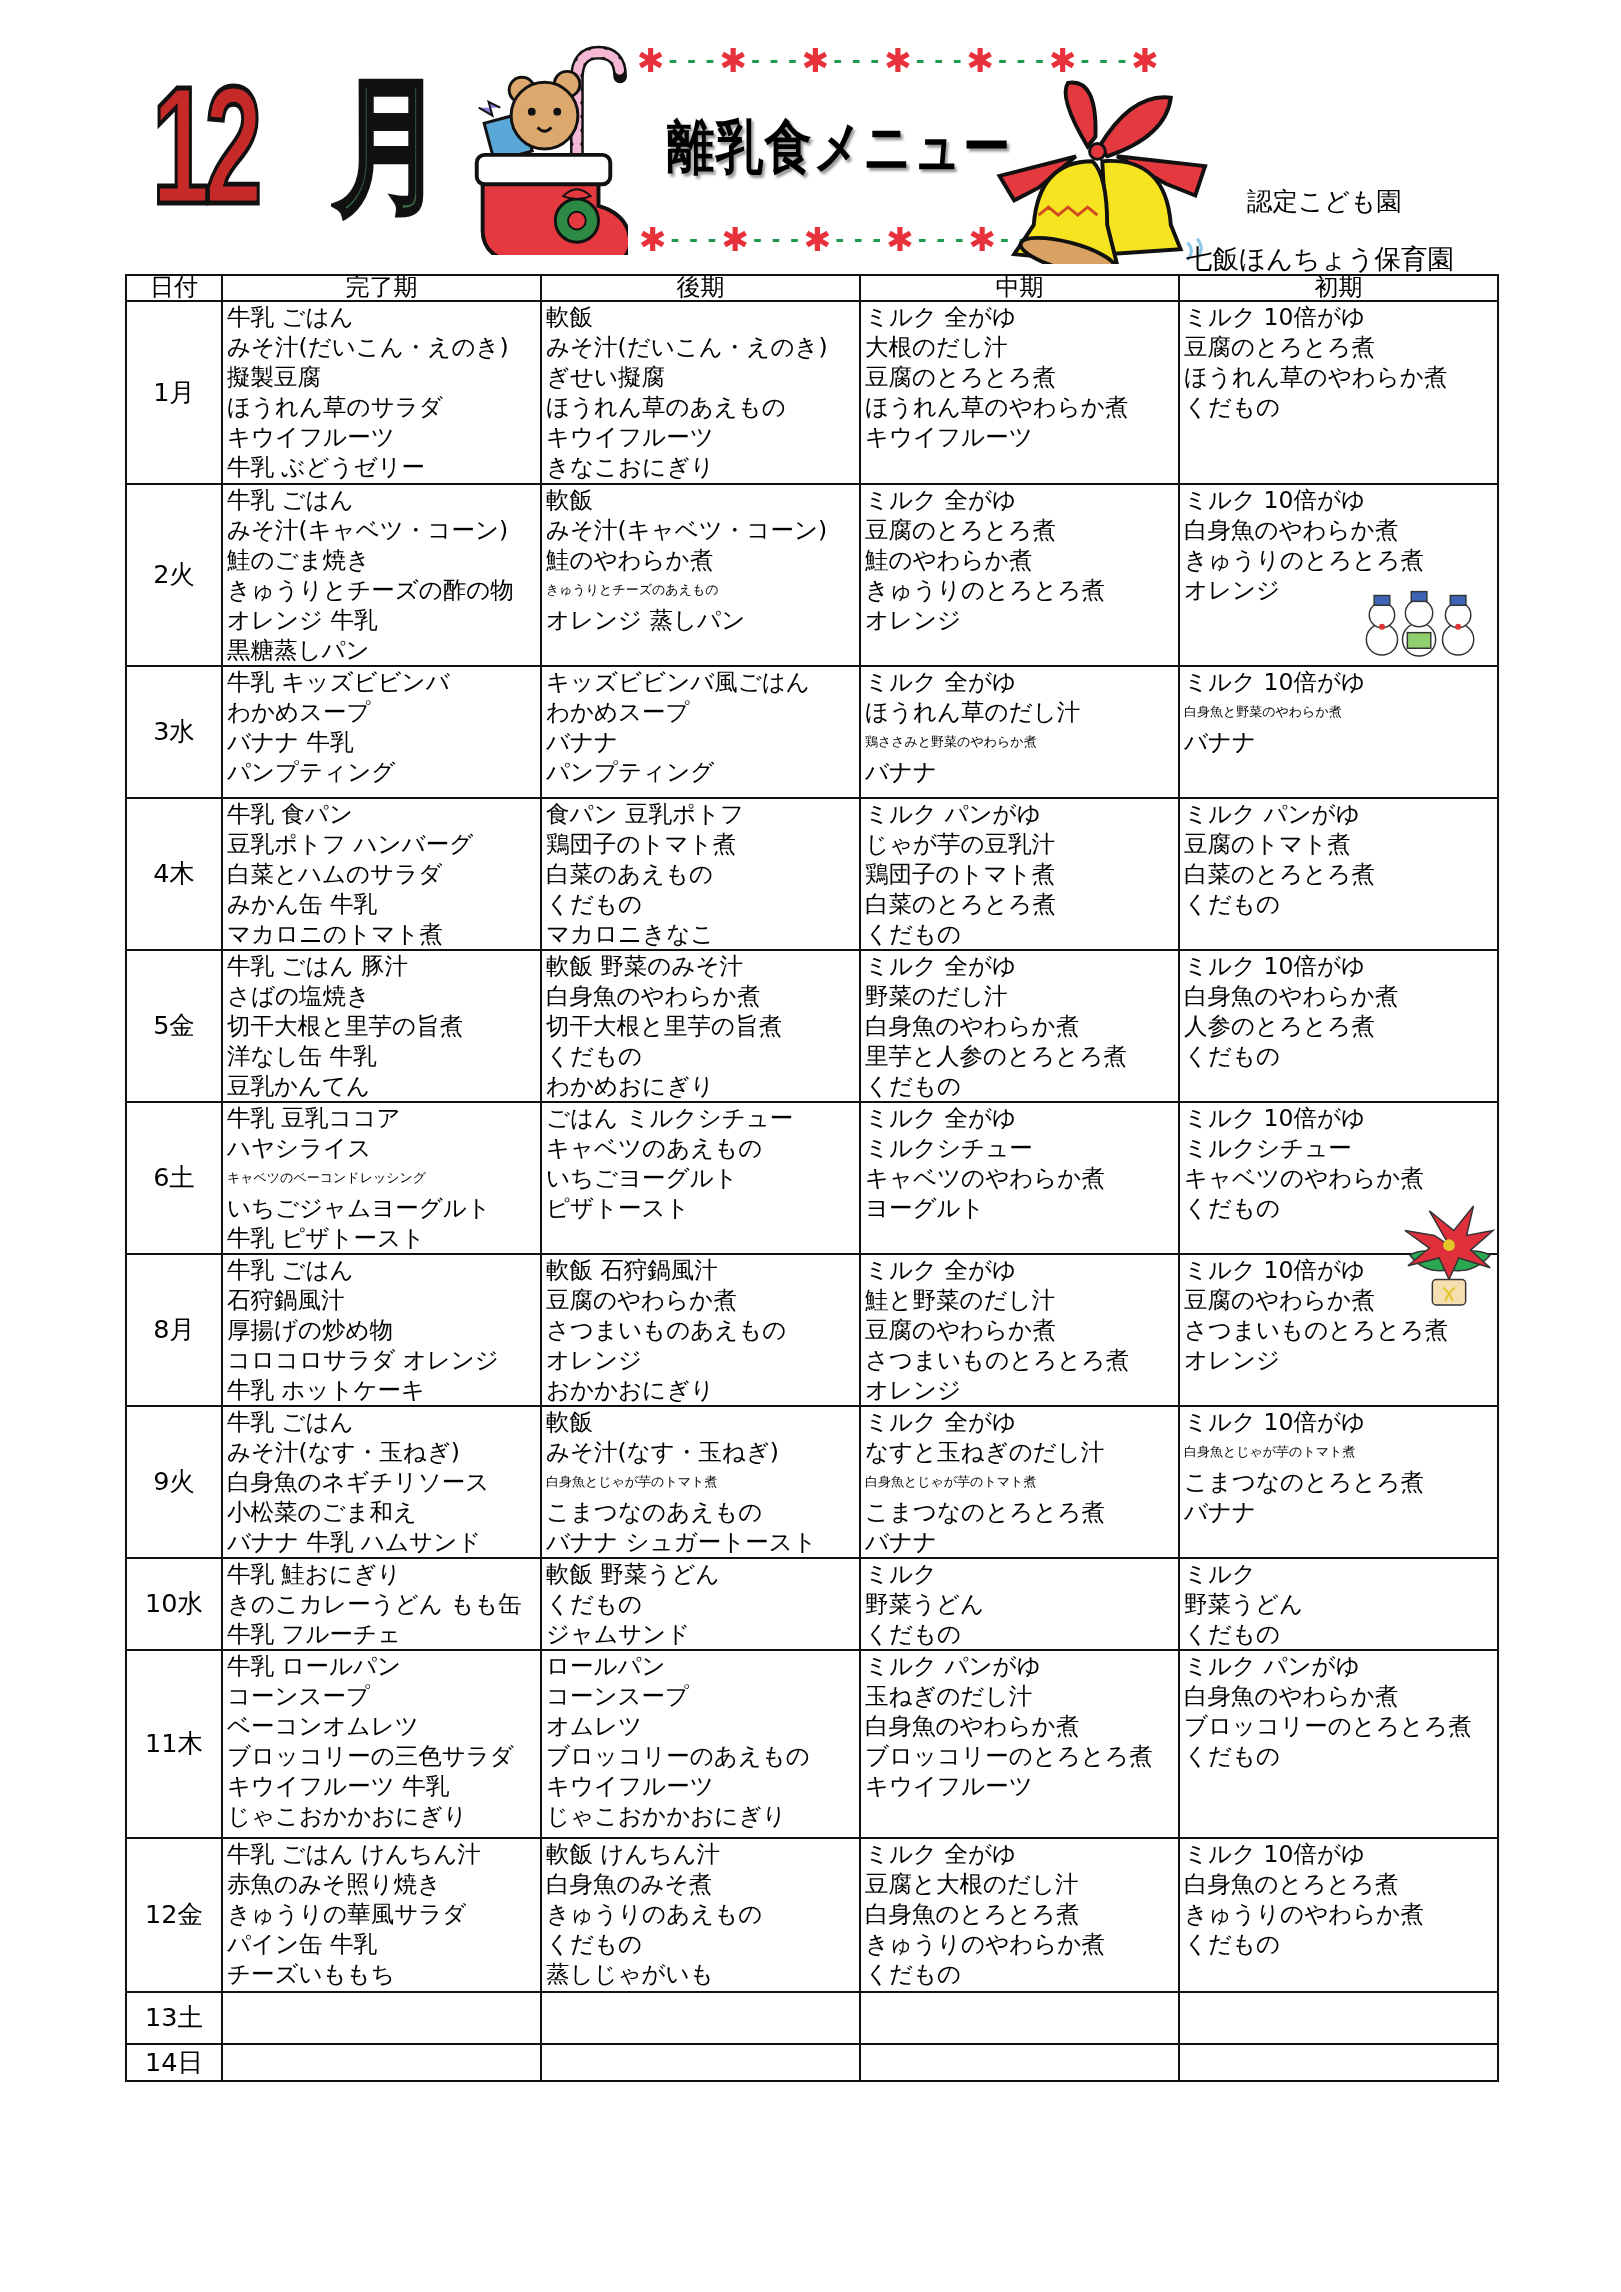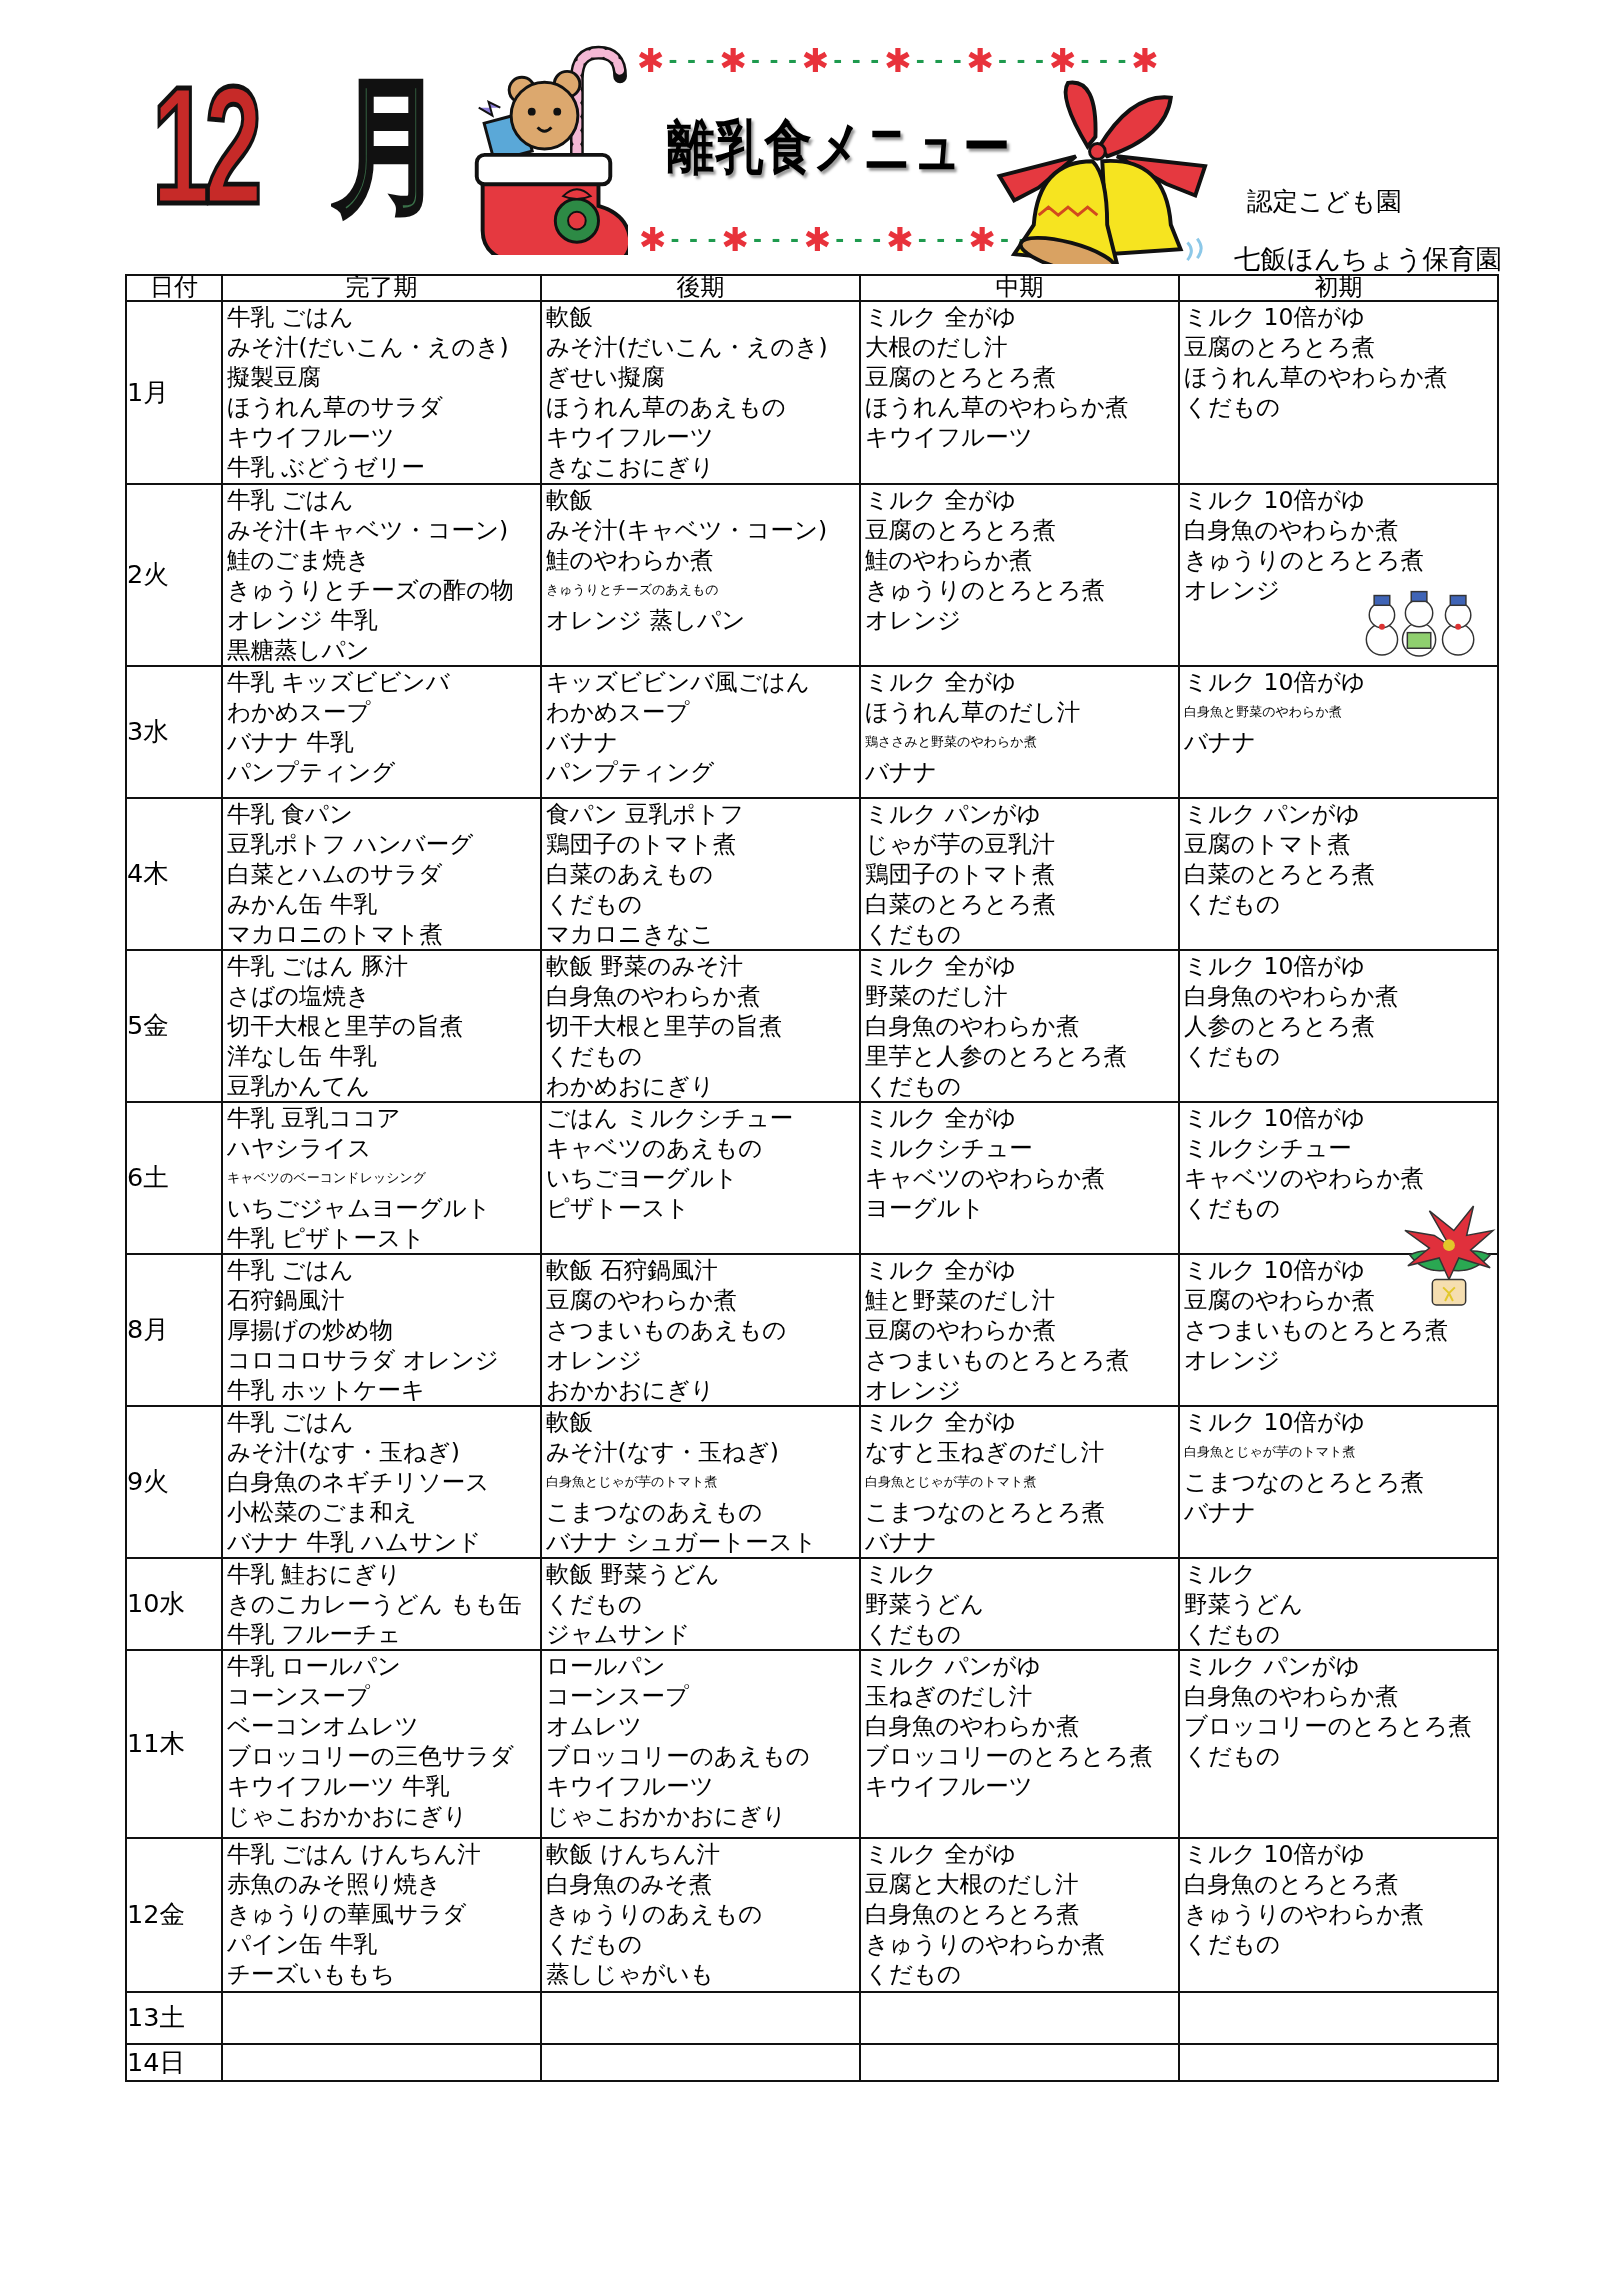--- a/index.html
+++ b/index.html
@@ -19,28 +19,28 @@
   .garland { position: absolute; height: 29px; display: flex; align-items: center; }
   .garland .star { color: #e8323b; font-size: 33px; font-weight: bold; line-height: 29px; }
   .garland .dash { color: #1e9a4e; font-size: 21.6px; font-weight: bold; letter-spacing: 1px; line-height: 29px; margin: 0 3.9px; }
   .garland-top { left: 637px; top: 46px; }
   .garland-bottom { left: 639px; top: 225px; }
 
   .menu-title { position: absolute; left: 667px; top: 108px; font-size: 59px; font-weight: bold; letter-spacing: 2px;
                 text-shadow: 2.9px 2.9px 2.9px #999; transform: scaleX(0.8); transform-origin: left top; white-space: nowrap; }
 
   .school-type { position: absolute; left: 1247px; top: 184px; font-size: 25.5px; }
-  .school-name { position: absolute; left: 1186px; top: 241px; font-size: 26.5px; margin-left: 48px; }
+  .school-name { position: absolute; left: 1186px; top: 241px; font-size: 26.5px; }
 
   
   .menu-table { position: absolute; left: 125px; top: 274px; border-collapse: collapse; table-layout: fixed;
                 border: 2.9px solid #111; }
   .menu-table th, .menu-table td { border: 2px solid #111; padding: 0; }
   .menu-table th { height: 23.5px; font-weight: normal; font-size: 24px; line-height: 21.6px; text-align: center; }
-  .menu-table td.date { text-align: left; vertical-align: middle; font-size: 25.5px; }
+  .menu-table td.date { text-align: center; vertical-align: middle; font-size: 25.5px; }
   .menu-table td.cell { vertical-align: top; padding-left: 3.9px; position: relative; }
   .line { font-size: 23.5px; line-height: 30px; white-space: nowrap; overflow: hidden; display: block; }
   .line.small { font-size: 13px; }
 
   .col-date { width: 96px; }
   .col-main { width: 319px; }
 
   .deco { position: absolute; pointer-events: none; }
   .snowmen { left: 1360px; top: 576px; width: 123px; height: 83px; }
   .poinsettia { left: 1400px; top: 1201px; width: 98px; height: 108px; }

